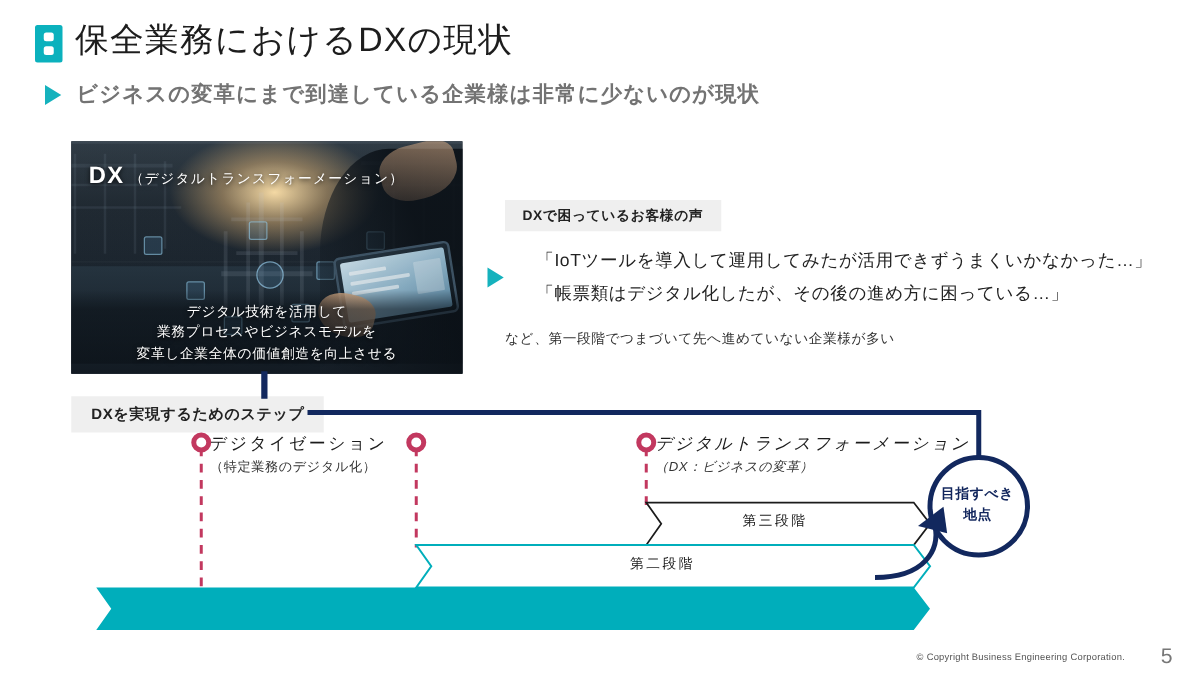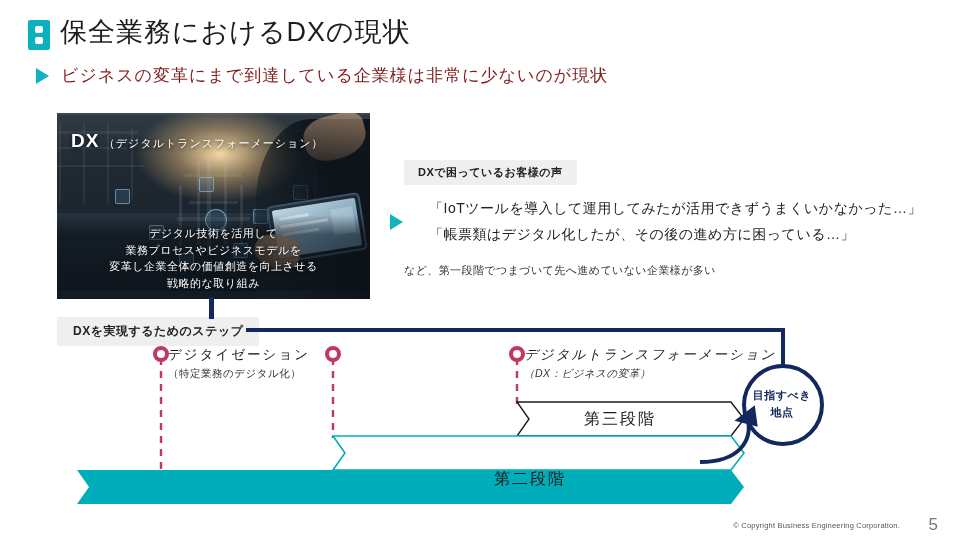--- a/index.html
+++ b/index.html
@@ -28,21 +28,21 @@
   .logo-mark .glyph span.b{bottom:0;}
 
   .page-title{
     position:absolute;left:60px;top:14px;
     font-size:27px;font-weight:normal;letter-spacing:1px;color:#1d1d1d;
     white-space:nowrap;
   }
 
   .subtitle-row{position:absolute;left:36px;top:64px;display:flex;align-items:center;gap:12px;}
   .tri{width:0;height:0;border-left:13px solid #15b2bd;border-top:8px solid transparent;border-bottom:8px solid transparent;}
-  .subtitle-text{font-size:17px;color:#7f1d1d;letter-spacing:1px;white-space:nowrap;}
+  .subtitle-text{font-size:17px;color:#737373;letter-spacing:1px;white-space:nowrap;font-weight:bold;}
 
   
   .photo{
     position:absolute;left:57px;top:113px;width:313px;height:186px;
     overflow:hidden;background:#0d1620;
   }
   .photo .sky{
     position:absolute;inset:0;
     background:
       radial-gradient(ellipse 120px 70px at 52% 22%, rgba(255,226,170,0.95) 0%, rgba(250,200,130,0.45) 35%, rgba(90,90,90,0.05) 70%),
@@ -121,25 +121,25 @@
 
   
   .step-label{position:absolute;text-align:left;white-space:nowrap;}
   .step-label .name{font-size:13.5px;color:#1b1b1b;letter-spacing:2px;}
   .step-label .sub{font-size:10.5px;color:#333;letter-spacing:.5px;margin-top:3px;}
   .step-label.s1{left:168px;top:346px;}
   .step-label.s2{left:340px;top:346px;}
   .step-label.s3{left:524px;top:346px;font-style:italic;}
 
   .stage-text{
-    position:absolute;font-size:16px;letter-spacing:2px;white-space:nowrap;
+    position:absolute;font-size:11px;letter-spacing:2px;white-space:nowrap;
     text-align:center;
   }
   .stage-text.t3{left:520px;top:409px;width:200px;color:#1b1b1b;}
-  .stage-text.t2{left:430px;top:443px;width:200px;color:#1b1b1b;margin-top:26px;}
+  .stage-text.t2{left:430px;top:443px;width:200px;color:#1b1b1b;}
   .stage-text.t1{left:330px;top:477px;width:200px;color:#ffffff;}
 
   .goal-text{
     position:absolute;left:738px;top:387px;width:88px;text-align:center;
     font-size:11px;line-height:1.5;color:#11255c;letter-spacing:.5px;font-weight:bold;
   }
 
   
   .copyright{position:absolute;right:60px;bottom:10px;font-size:7.5px;color:#555;letter-spacing:.2px;white-space:nowrap;}
   .pagenum{position:absolute;right:22px;bottom:5px;font-size:17px;color:#777;}
@@ -219,21 +219,20 @@
 
     <div class="title-ov">
       <span class="big">DX</span>
       <span class="small">（デジタルトランスフォーメーション）</span>
     </div>
 
     <div class="caption-ov">
       <div>デジタル技術を活用して</div>
       <div>業務プロセスやビジネスモデルを</div>
       <div>変革し企業全体の価値創造を向上させる</div>
-      <div>戦略的な取り組み</div>
     </div>
   </div>
 
   <div class="tag tag-voice">DXで困っているお客様の声</div>
 
   <div class="voice-block">
     <div class="tri"></div>
     <div class="voice-lines">
       <div>「IoTツールを導入して運用してみたが活用できずうまくいかなかった…」</div>
       <div>「帳票類はデジタル化したが、その後の進め方に困っている…」</div>

